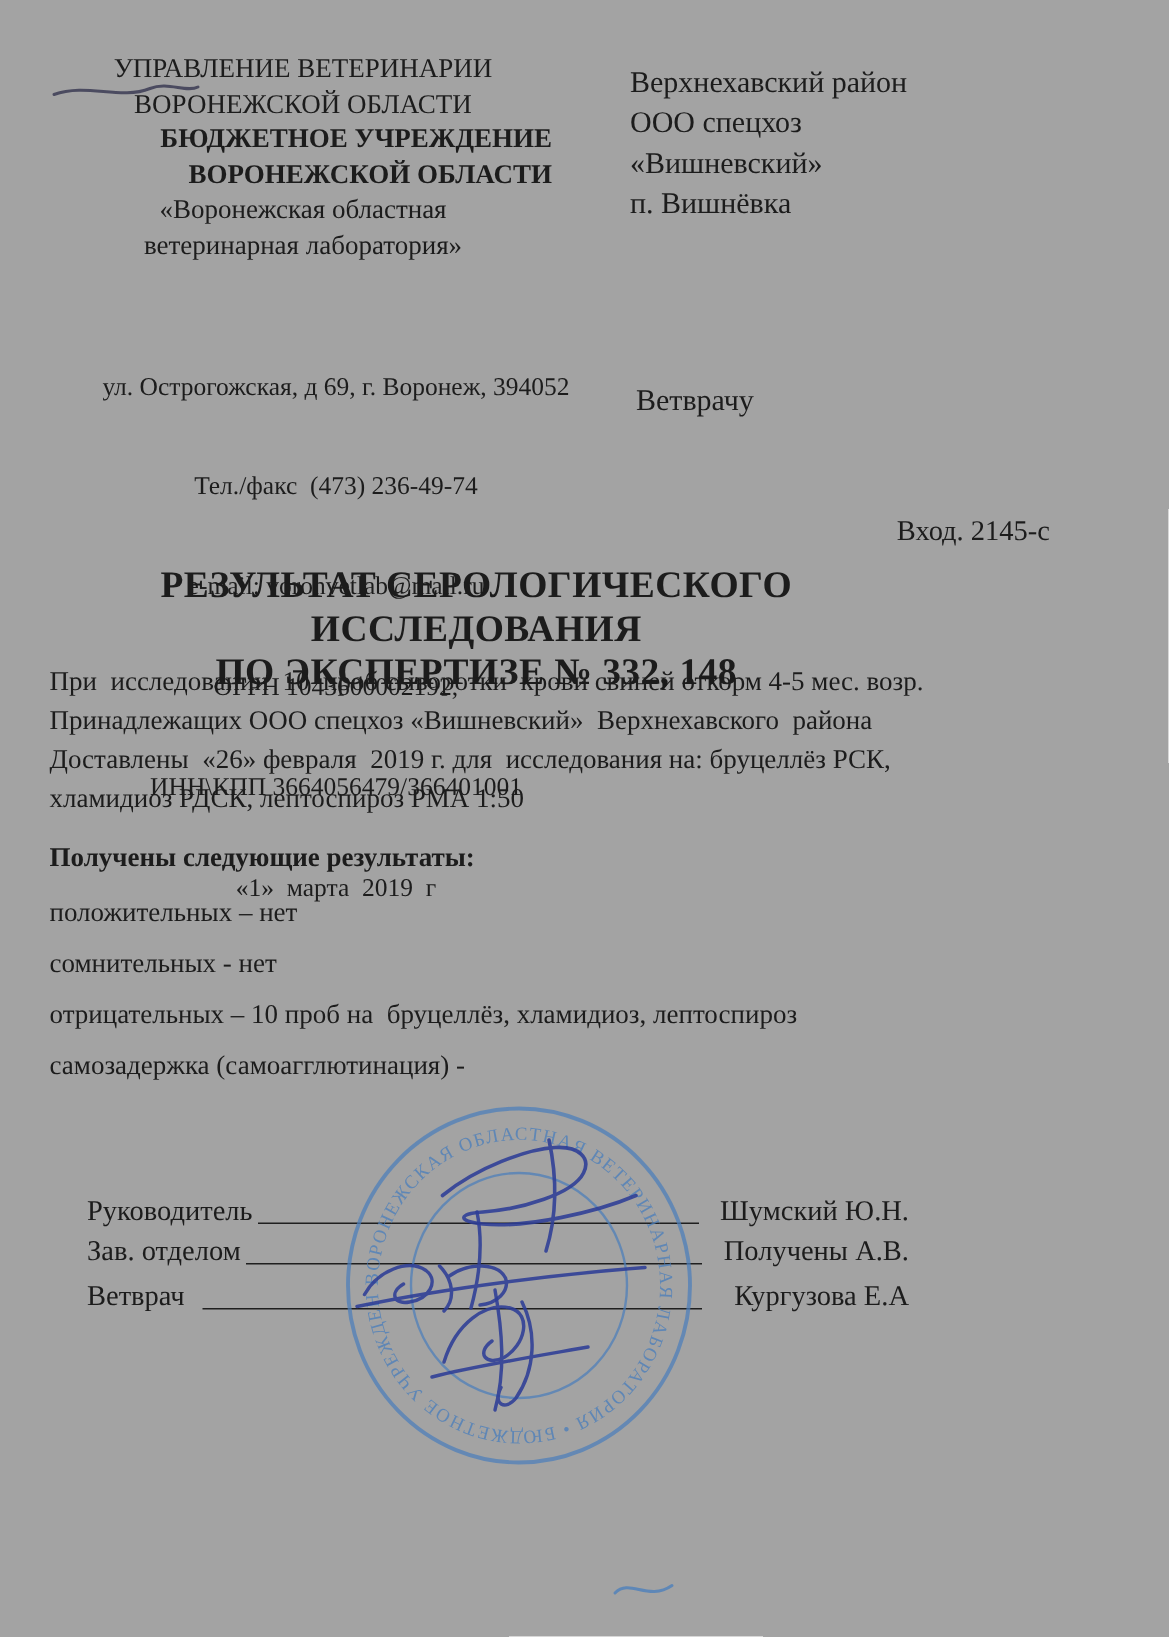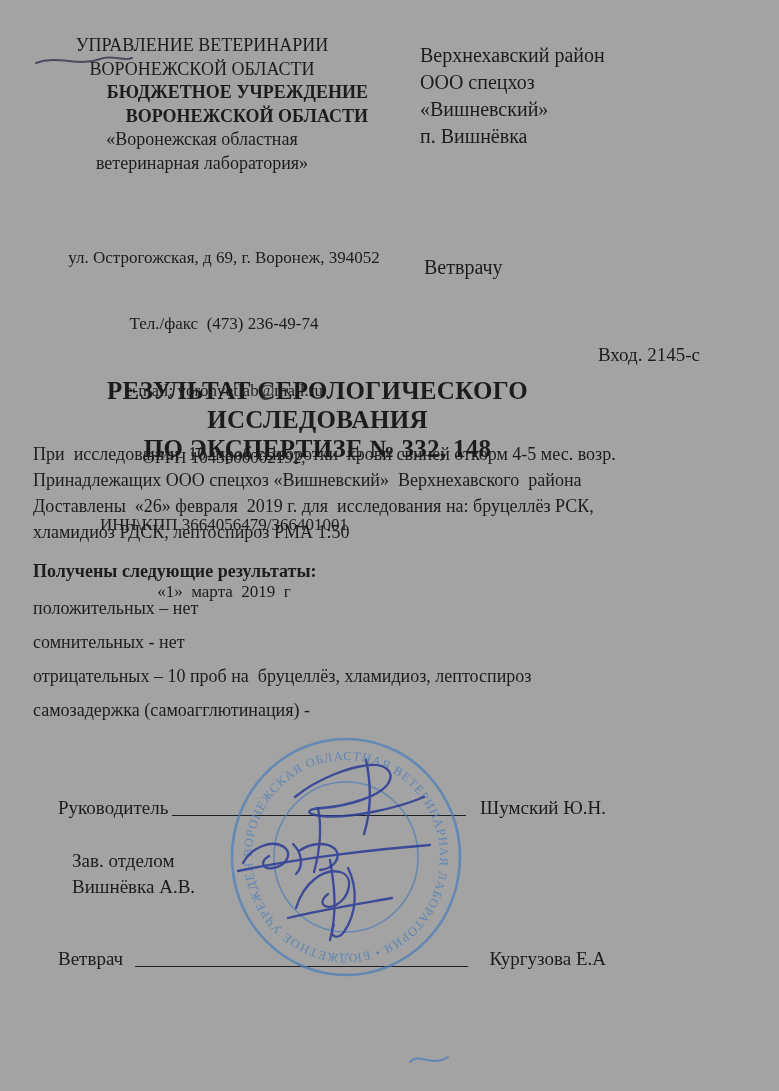--- a/index.html
+++ b/index.html
@@ -30,22 +30,22 @@
   .results-list { position:absolute; left:33px; top:597px; font-size:18px; }
   .results-list .rline { margin-bottom:12px; line-height:22px; white-space:pre; }
 
   .recommend-heading { position:absolute; left:33px; top:743px; font-size:18px; font-weight:700; }
 
   .sig-row { position:absolute; left:58px; width:548px; display:flex; align-items:baseline; font-size:19px; }
   .sig-row .line { flex:1; border-bottom:1.5px solid #1f1f1f; align-self:flex-end;
                    margin:0 0 3px 4px; height:0; }
   .sig-row .name { margin-left:14px; white-space:nowrap; }
   #sig-row-1 { top:797px; }
-  #sig-row-2 { top:850px;flex-direction:column; }
-  #sig-row-3 { top:948px;gap:8px; }
+  #sig-row-2 { top:824px; }
+  #sig-row-3 { top:854px;gap:8px; }
 
   .stamp { position:absolute; left:226px; top:733px; width:240px; height:248px; z-index:3; }
   .ink-overlay { position:absolute; left:0; top:0; width:779px; height:1091px;
                  z-index:4; pointer-events:none; }
 </style>
 </head>
 <body>
 
 <div class="page">
 
@@ -101,21 +101,21 @@
 
 
   <div class="sig-row" id="sig-row-1">
     <span class="role">Руководитель</span>
     <span class="line"></span>
     <span class="name">Шумский Ю.Н.</span>
   </div>
   <div class="sig-row" id="sig-row-2">
     <span class="role">Зав. отделом</span>
     <span class="line"></span>
-    <span class="name">Вишнёвка А.В.</span>
+    <span class="name">Получены А.В.</span>
   </div>
   <div class="sig-row" id="sig-row-3">
     <span class="role">Ветврач</span>
     <span class="line"></span>
     <span class="name">Кургузова Е.А</span>
   </div>
 
   <div class="stamp">
     <svg width="240" height="248" viewBox="0 0 240 248">
       <g stroke="#4c7fbb" fill="none" opacity="0.72">

